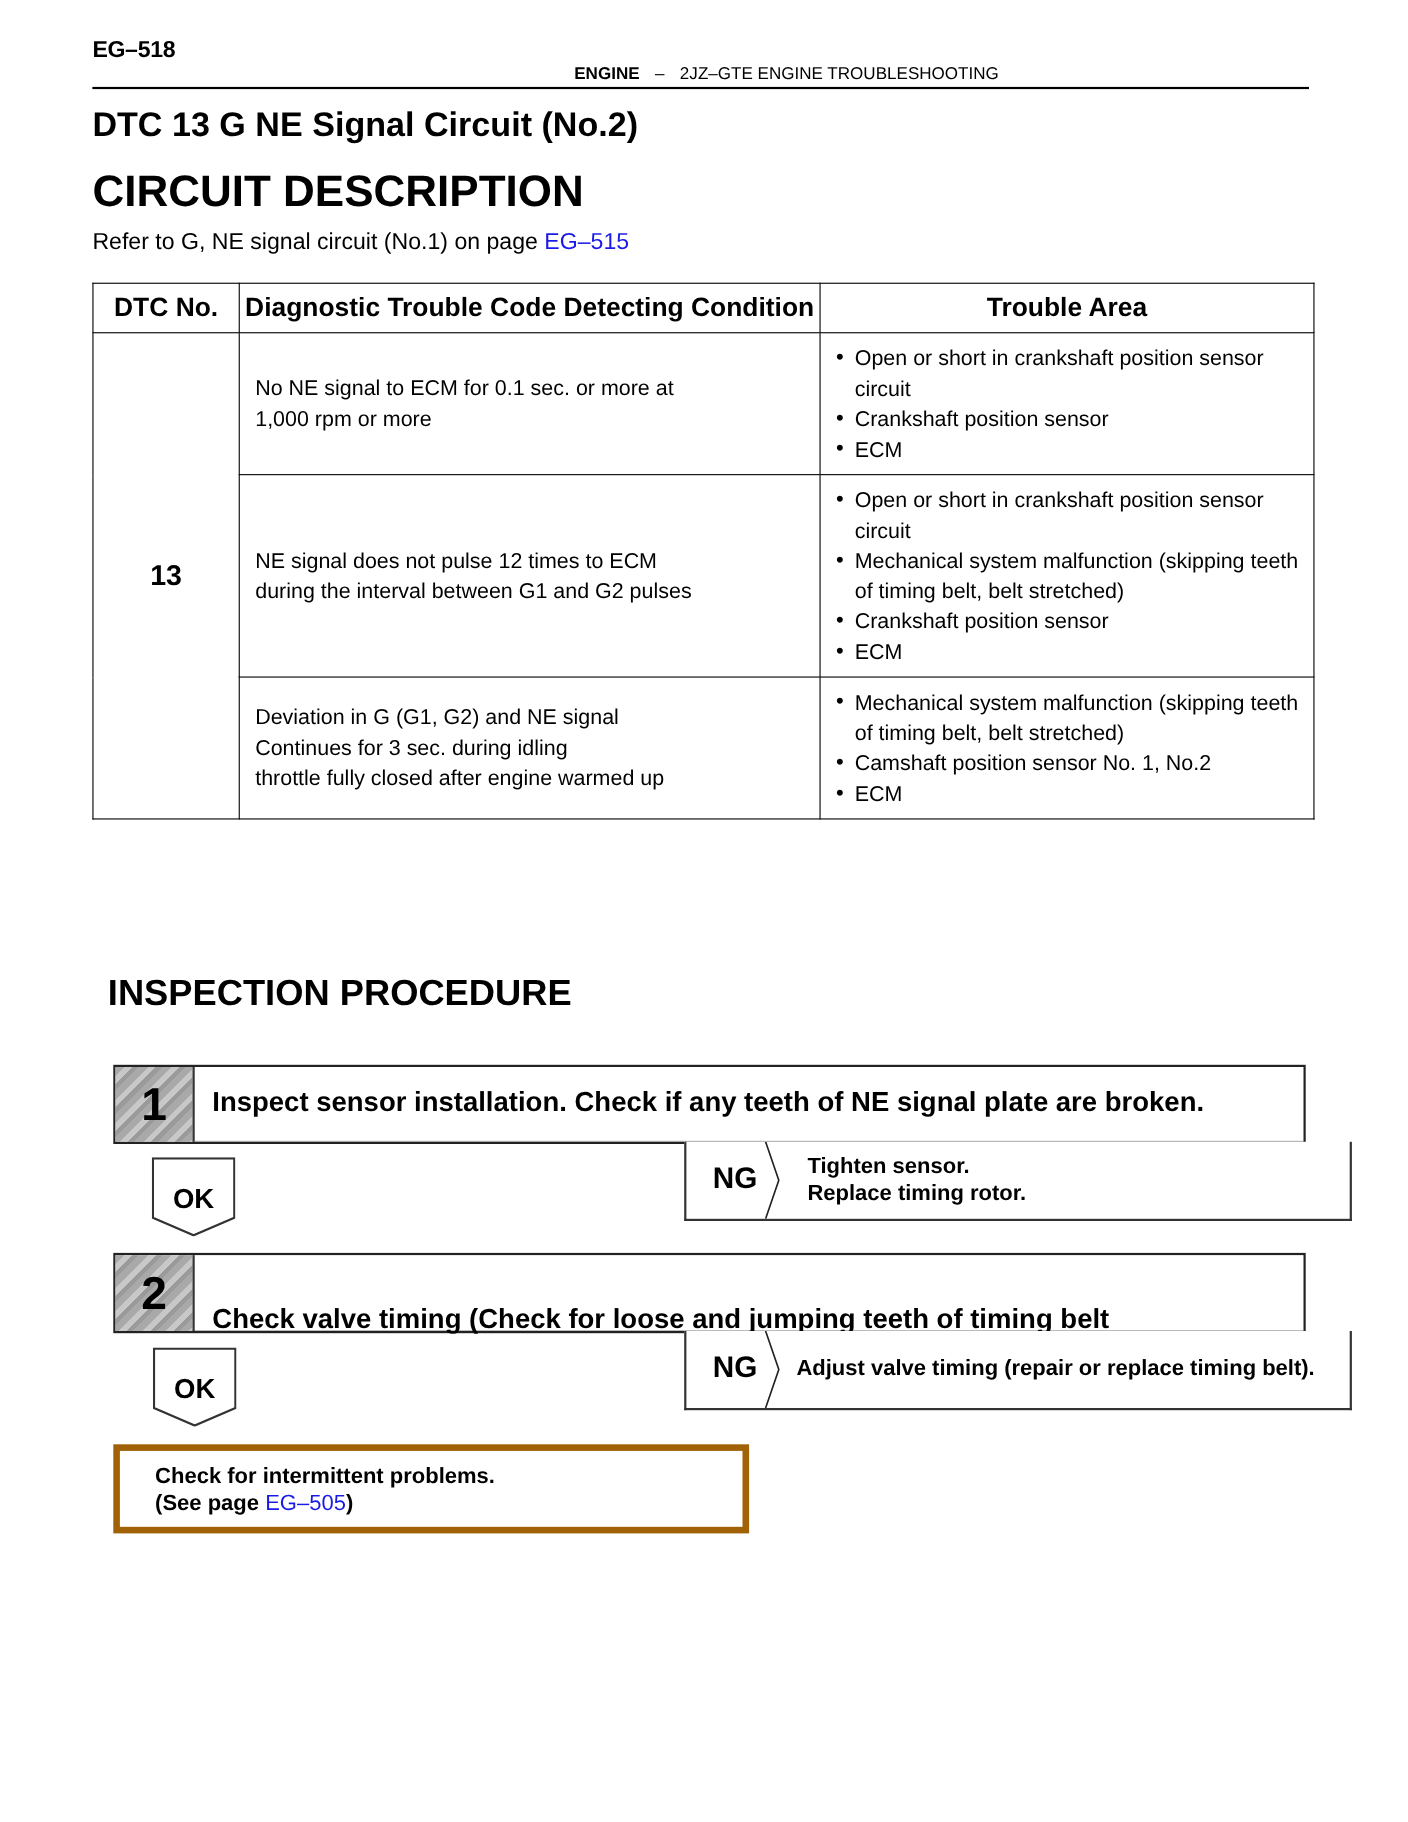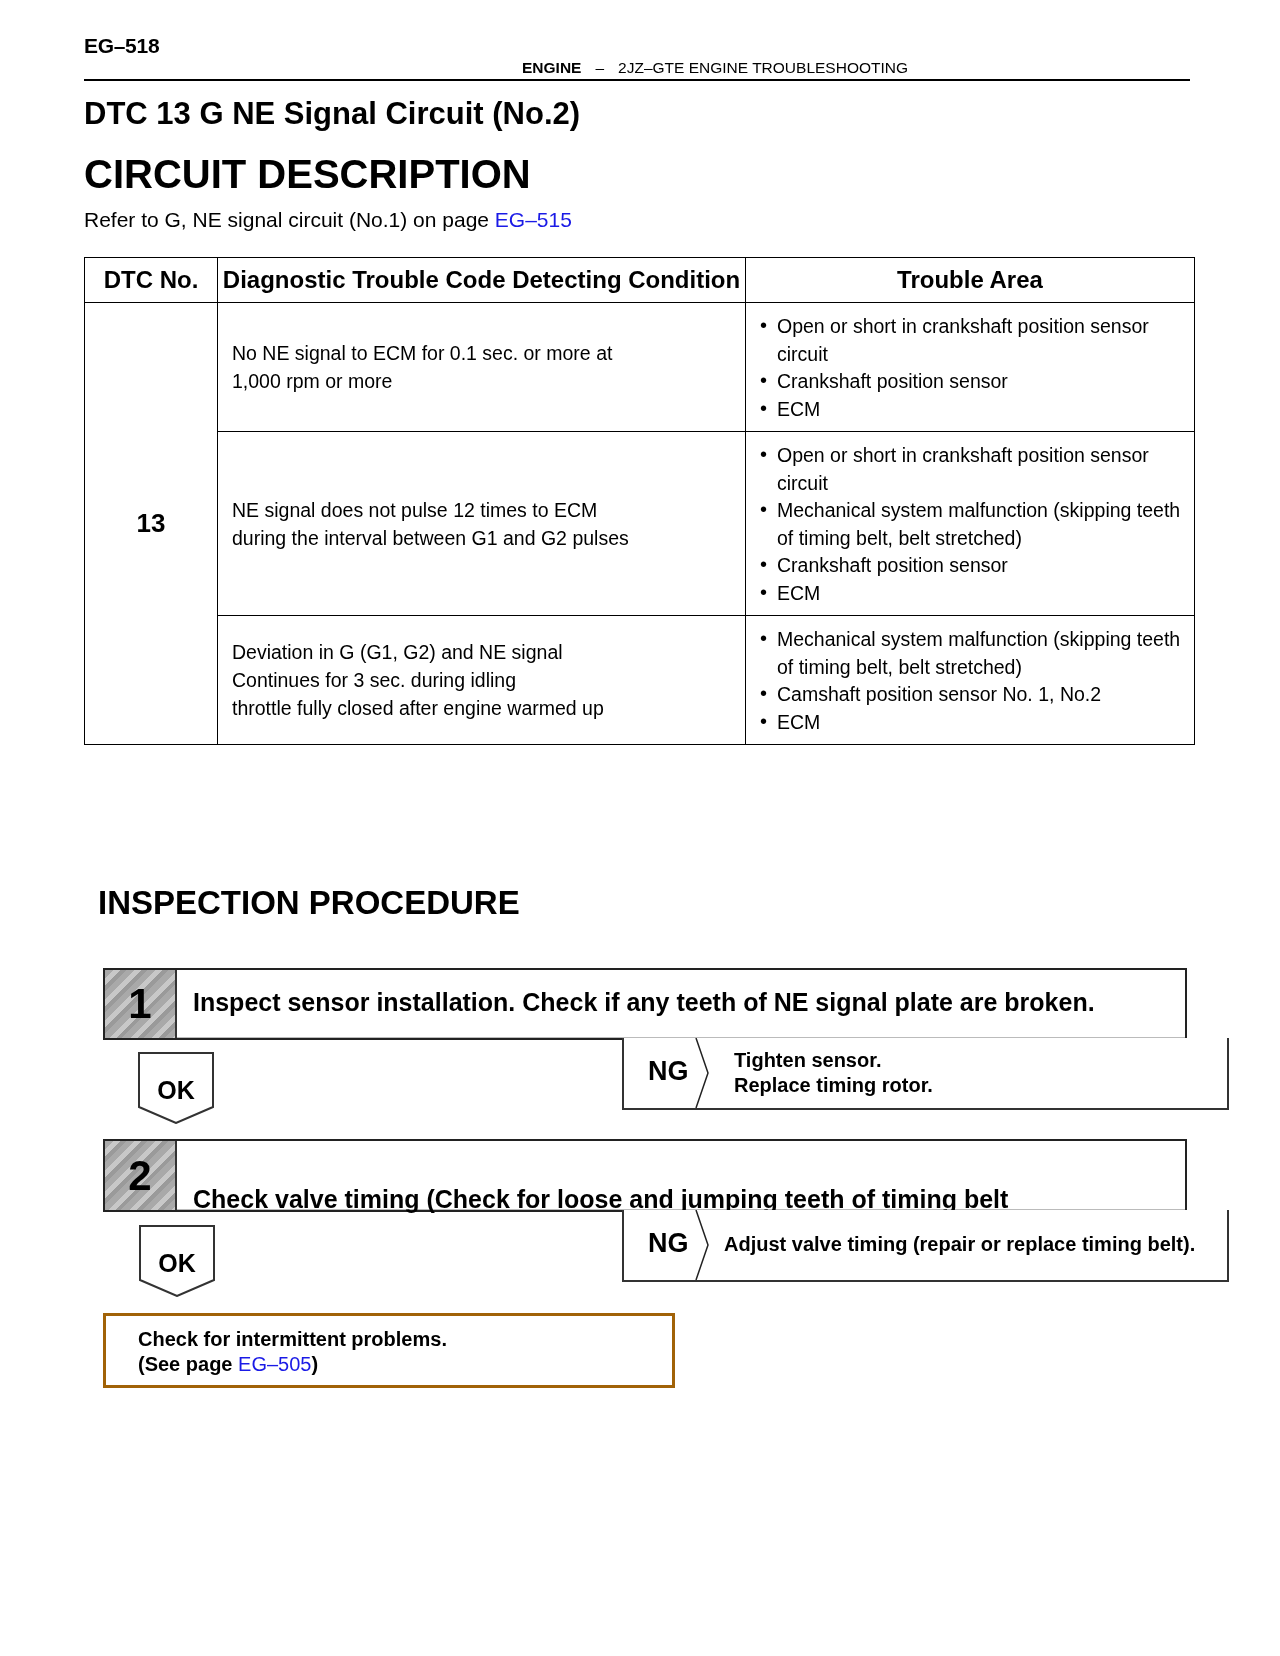--- a/index.html
+++ b/index.html
@@ -54,21 +54,21 @@
   .ng2 .ng-label { top: 18px; }
   .ng2 .ng-text { left: 100px; top: 22px; }
 
   .ok-tag { position: absolute; width: 76px; height: 72px; }
   .ok-tag svg { position: absolute; left: 0; top: 0; }
   .ok-tag span { position: absolute; left: 0; right: 0; top: 24px; text-align: center; font-weight: bold; font-size: 25px; }
   .ok1 { left: 138px; top: 1052px; }
   .ok2 { left: 139px; top: 1225px; }
 
   .final-box { position: absolute; left: 103px; top: 1313px; width: 566px; height: 69px;
-               border: 3px solid #a16207; background: #fff; }
+               border: 6px solid #a16207; background: #fff; }
   .final-box .final-text { position: absolute; left: 32px; top: 11px; font-weight: bold; font-size: 20px; line-height: 25px; }
   .final-box .link { font-weight: normal; }
 </style>
 </head>
 <body>
 
 <div class="abs page-num">EG–518</div>
 <div class="abs running-head">
   <span class="sec">ENGINE</span><span class="dash">–</span><span>2JZ–GTE ENGINE TROUBLESHOOTING</span>
 </div>

